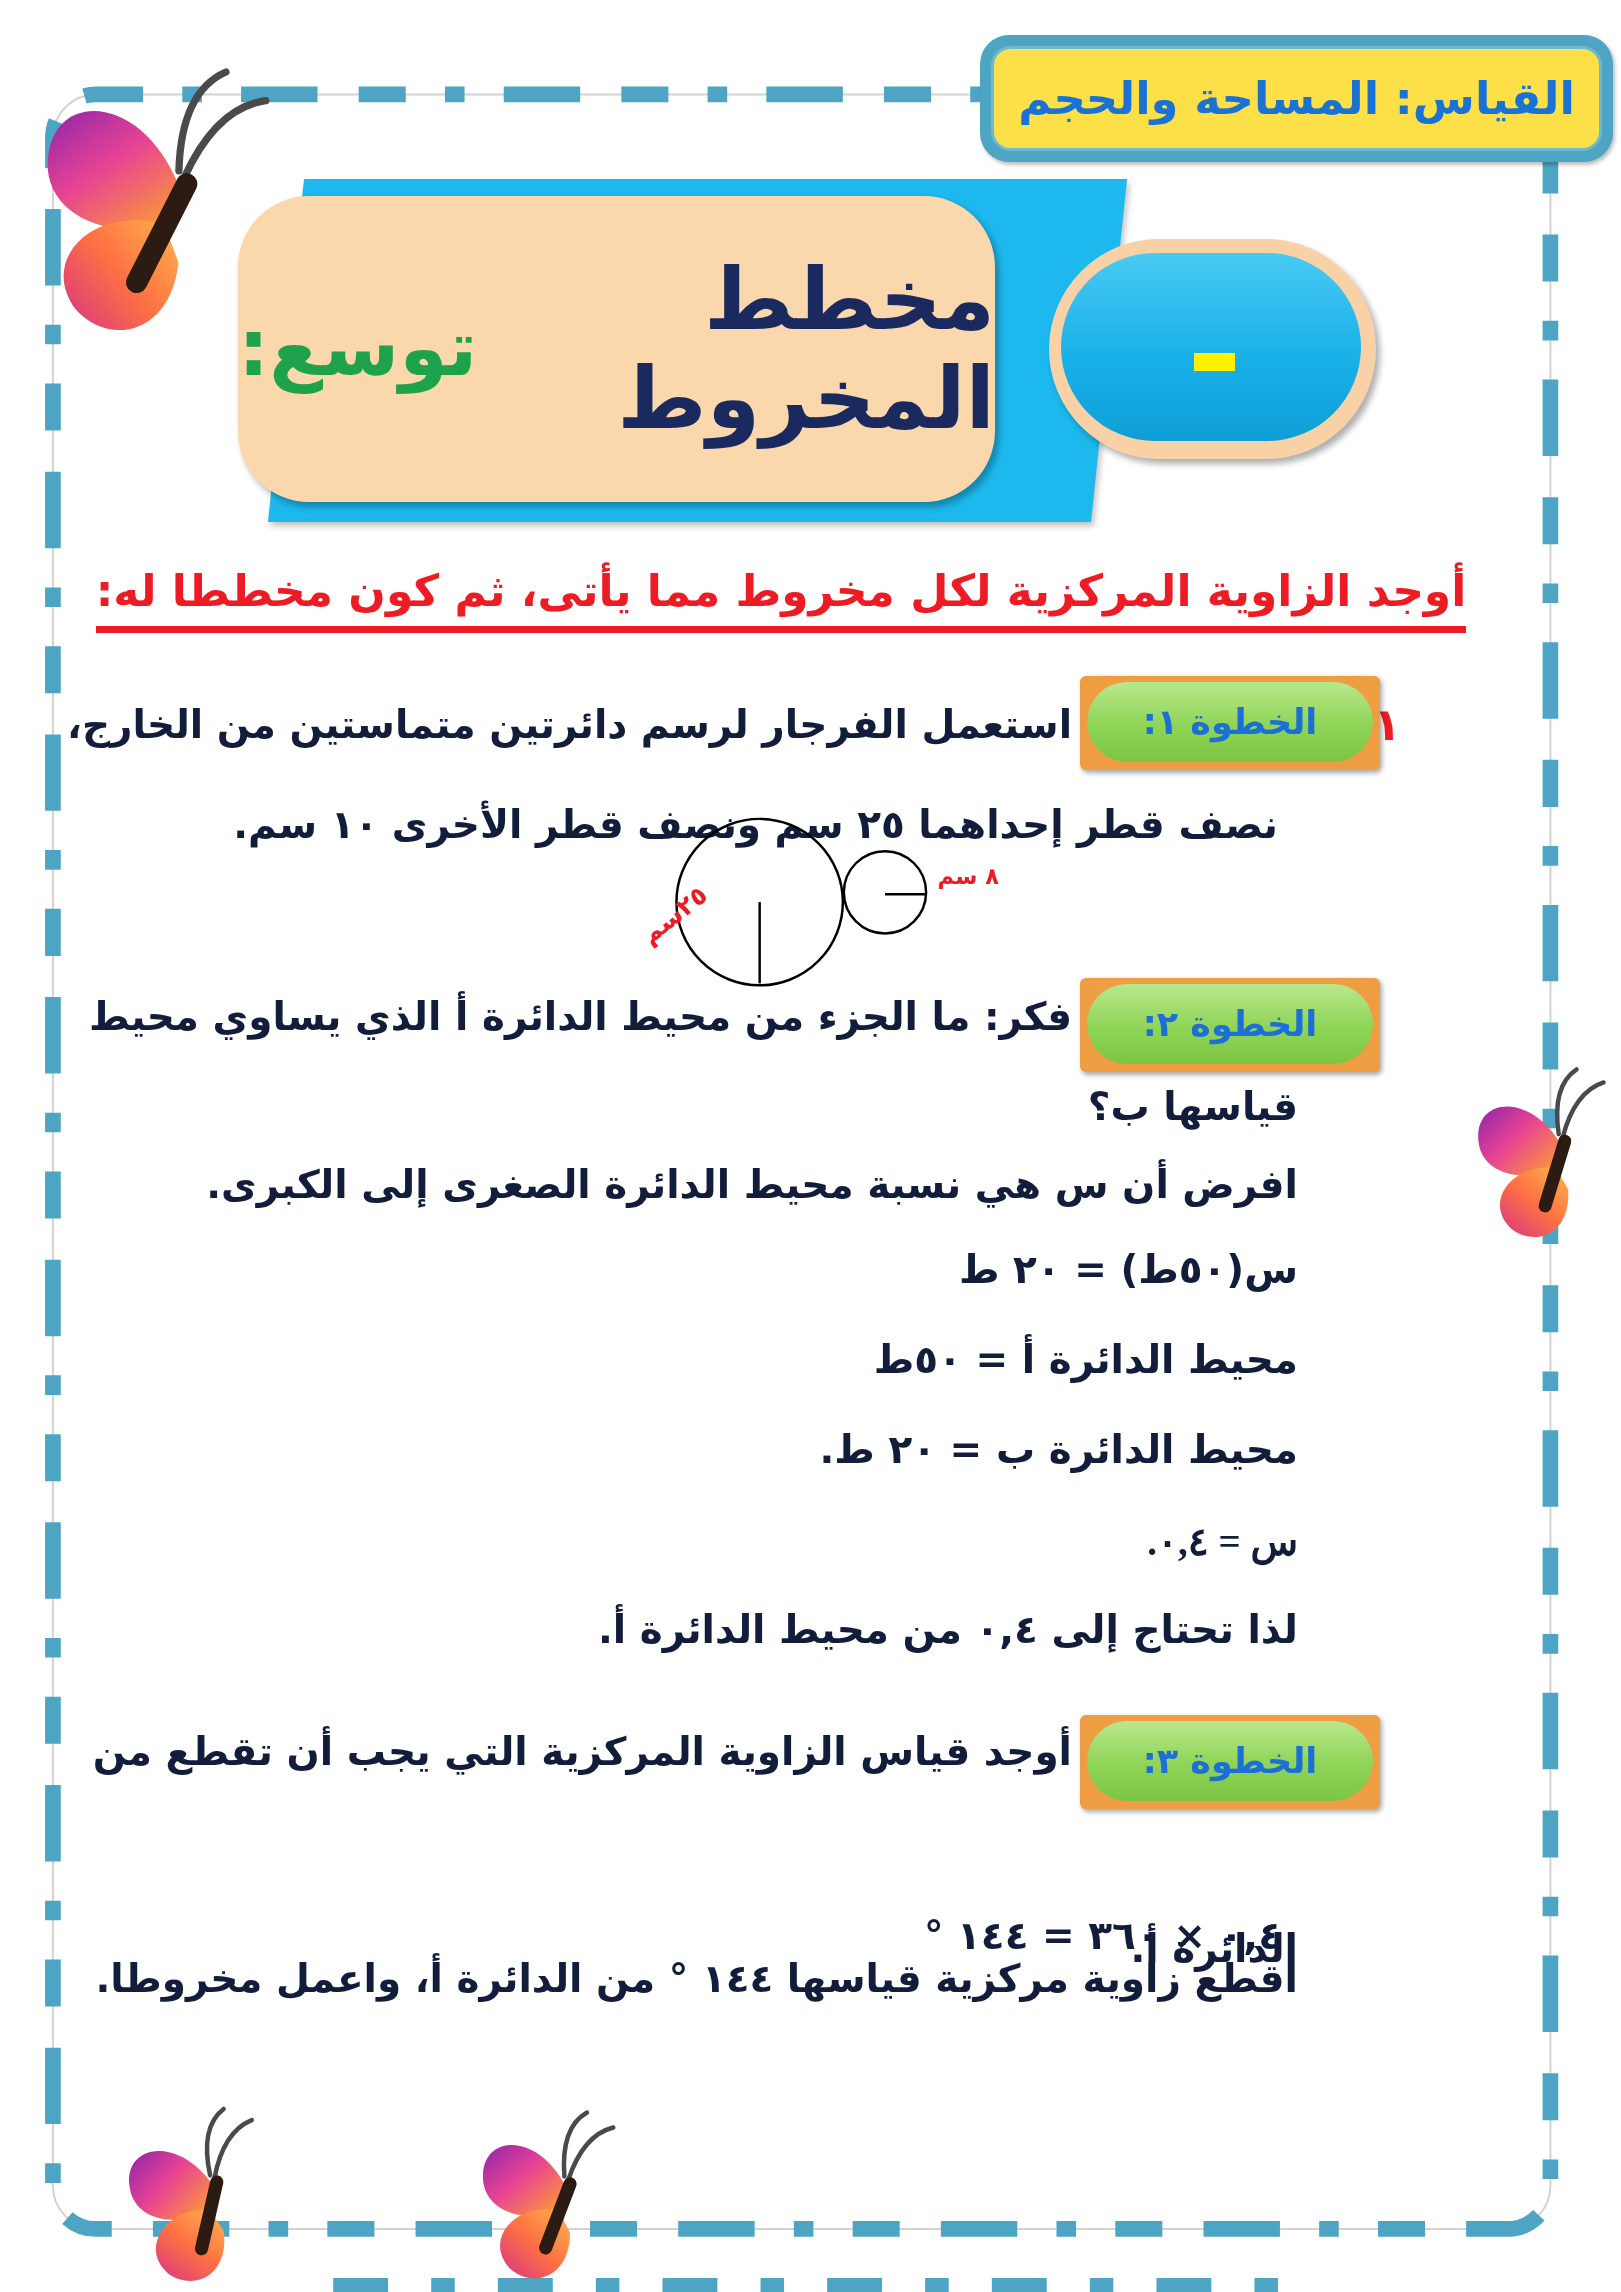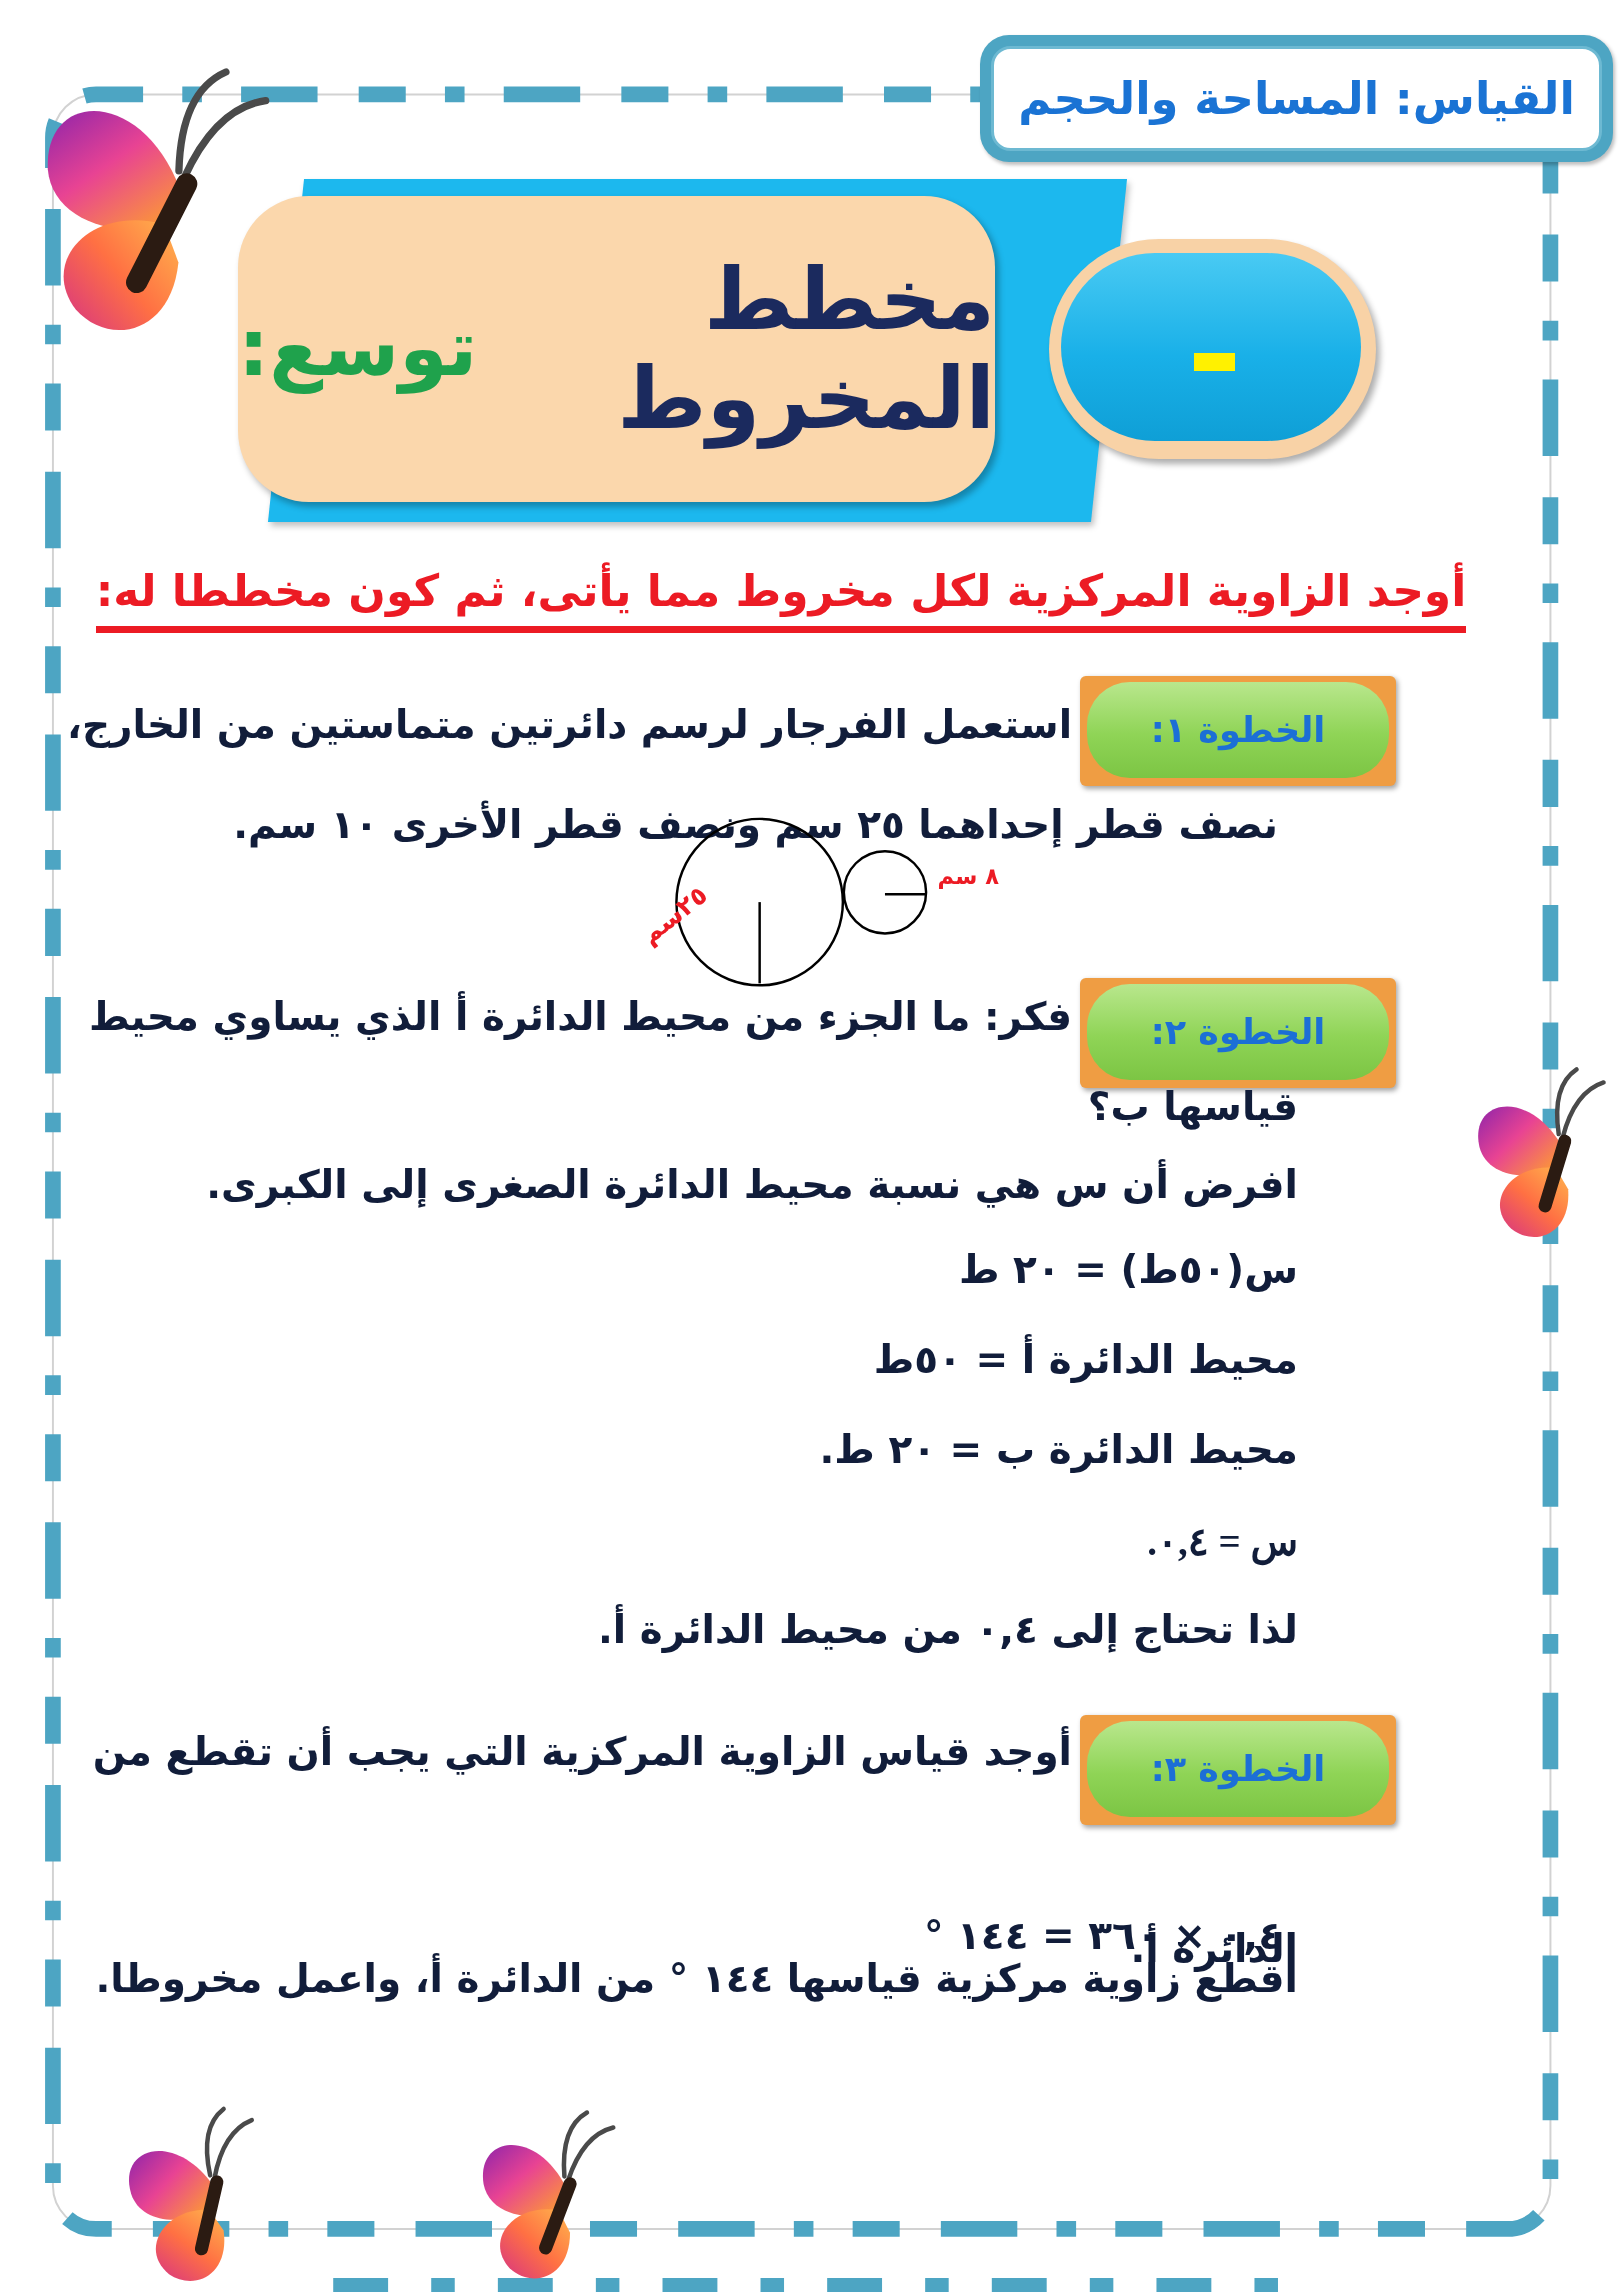--- a/index.html
+++ b/index.html
@@ -11,21 +11,21 @@
   .frame-svg{position:absolute;left:0;top:0;z-index:1;}
 
   
   .corner-tag{
     position:absolute;left:980px;top:35px;width:633px;height:127px;
     background:#4DA5C3;border-radius:29px;z-index:4;
     box-shadow:2px 2.9px 3.9px rgba(0,0,0,.25);
   }
   .corner-tag-inner{
     position:absolute;left:10.8px;top:10.8px;right:10.8px;bottom:10.8px;
-    background:#ffffff;border:3.9px solid #6db9d2;border-radius:19.6px;
+    background:#fde047;border:3.9px solid #6db9d2;border-radius:19.6px;
     display:flex;align-items:center;justify-content:center;
     direction:rtl;font-size:45px;font-weight:bold;color:#1A73D4;
     white-space:nowrap;
   }
 
   
   .banner-blue{
     position:absolute;left:286px;top:179px;width:823px;height:343px;
     background:#1CB8EE;transform:skewX(-6deg);z-index:2;
     box-shadow:2.9px 3.9px 5.9px rgba(0,0,0,.25);
@@ -61,21 +61,21 @@
   }
   .prompt-heading span{
     display:inline-block;font-size:44px;font-weight:bold;color:#EC1B24;
     border-bottom:7.8px solid #EC1B24;padding-bottom:9.8px;white-space:nowrap;
   }
 
   
   .step-badge{
     position:absolute;left:1080px;width:292px;height:86px;
     background:#EF9D43;border-radius:5.9px;z-index:5;
-    box-shadow:2px 2.9px 4.9px rgba(0,0,0,.35);padding:12px;
+    box-shadow:2px 2.9px 4.9px rgba(0,0,0,.35);padding:4px;
   }
   .step-badge-pill{
     position:absolute;left:6.9px;top:5.9px;right:6.9px;bottom:7.8px;
     background:linear-gradient(180deg,#b9e78d 0%,#8fd456 55%,#7cc544 100%);
     border-radius:43px;display:flex;align-items:center;justify-content:center;
     direction:rtl;font-size:35px;font-weight:bold;color:#1C6FD6;white-space:nowrap;
   }
   .badge1{top:676px;} .badge2{top:978px;} .badge3{top:1715px;}
 
   

